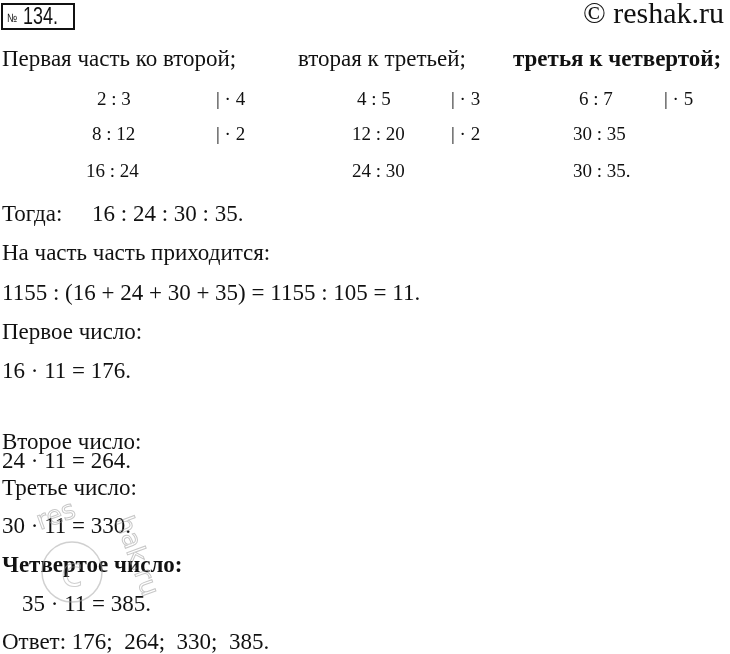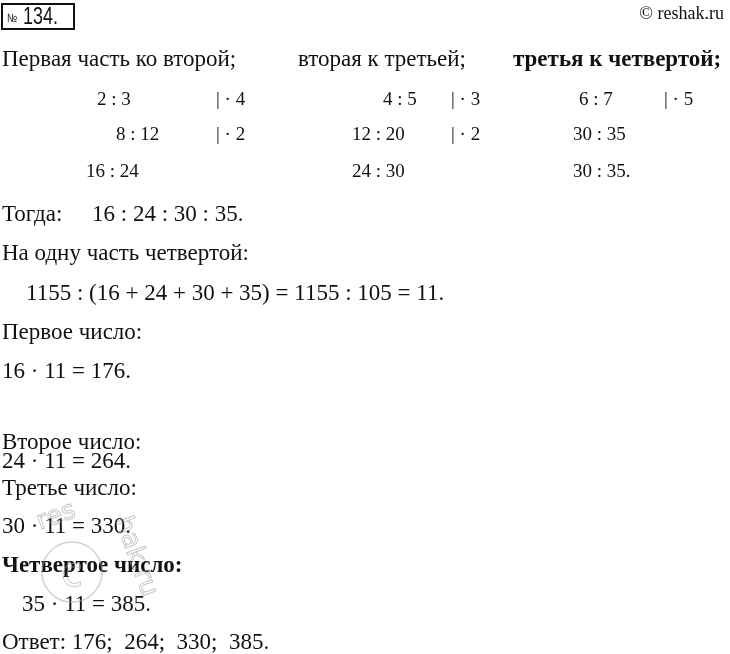--- a/index.html
+++ b/index.html
@@ -36,21 +36,21 @@
     .badge .num {
       font-size: 23px;
       line-height: 24px;
       transform: scaleX(0.78);
       transform-origin: left bottom;
       display: inline-block;
       width: 46px;
     }
     .copyright {
       right: 6px; top: 0px;
-      font-size: 18px;
+      font-size: 30px;
       line-height: 26px;
     }
     .line {
       font-size: 23px;
       line-height: 28px;
     }
     .cell {
       font-size: 19px;
       line-height: 28px;
     }
@@ -70,39 +70,39 @@
 </div>
 
 <div class="abs copyright">© reshak.ru</div>
 
 <div class="abs line" style="left:2px; top:45px;">Первая часть ко второй;</div>
 <div class="abs line" style="left:298px; top:45px;">вторая к третьей;</div>
 <div class="abs line" style="left:513px; top:45px;font-weight:bold;">третья к четвертой;</div>
 
 <div class="abs cell" style="left:97px; top:85px;">2 : 3</div>
 <div class="abs cell" style="left:216px; top:85px;">| · 4</div>
-<div class="abs cell" style="left:92px; top:120px;margin-left:24px;">8 : 12</div>
+<div class="abs cell" style="left:92px; top:120px;">8 : 12</div>
 <div class="abs cell" style="left:216px; top:120px;">| · 2</div>
 <div class="abs cell" style="left:86px; top:157px;">16 : 24</div>
 
-<div class="abs cell" style="left:357px; top:85px;margin-left:26px;">4 : 5</div>
+<div class="abs cell" style="left:357px; top:85px;">4 : 5</div>
 <div class="abs cell" style="left:451px; top:85px;">| · 3</div>
 <div class="abs cell" style="left:352px; top:120px;">12 : 20</div>
 <div class="abs cell" style="left:451px; top:120px;">| · 2</div>
 <div class="abs cell" style="left:352px; top:157px;">24 : 30</div>
 
 <div class="abs cell" style="left:579px; top:85px;">6 : 7</div>
 <div class="abs cell" style="left:664px; top:85px;">| · 5</div>
 <div class="abs cell" style="left:573px; top:120px;">30 : 35</div>
 <div class="abs cell" style="left:573px; top:157px;">30 : 35.</div>
 
 <div class="abs line" style="left:2px; top:200px;">Тогда:</div>
 <div class="abs line" style="left:92px; top:200px;">16 : 24 : 30 : 35.</div>
-<div class="abs line" style="left:2px; top:239px;">На одну часть четвертой:</div>
-<div class="abs line" style="left:2px; top:279px;margin-left:24px;">1155 : (16 + 24 + 30 + 35) = 1155 : 105 = 11.</div>
+<div class="abs line" style="left:2px; top:239px;">На часть часть приходится:</div>
+<div class="abs line" style="left:2px; top:279px;">1155 : (16 + 24 + 30 + 35) = 1155 : 105 = 11.</div>
 <div class="abs line" style="left:2px; top:318px;">Первое число:</div>
 <div class="abs line" style="left:2px; top:357px;">16 · 11 = 176.</div>
 <div class="abs line" style="left:2px; top:396px;margin-top:32px;">Второе число:</div>
 <div class="abs line" style="left:2px; top:447px;">24 · 11 = 264.</div>
 <div class="abs line" style="left:2px; top:474px;">Третье число:</div>
 <div class="abs line" style="left:2px; top:512px;">30 · 11 = 330.</div>
 <div class="abs line" style="left:2px; top:551px;font-weight:bold;">Четвертое число:</div>
 <div class="abs line" style="left:2px; top:590px;margin-left:20px;">35 · 11 = 385.</div>
 <div class="abs line" style="left:2px; top:628px; white-space: pre;">Ответ: 176;  264;  330;  385.</div>
 

